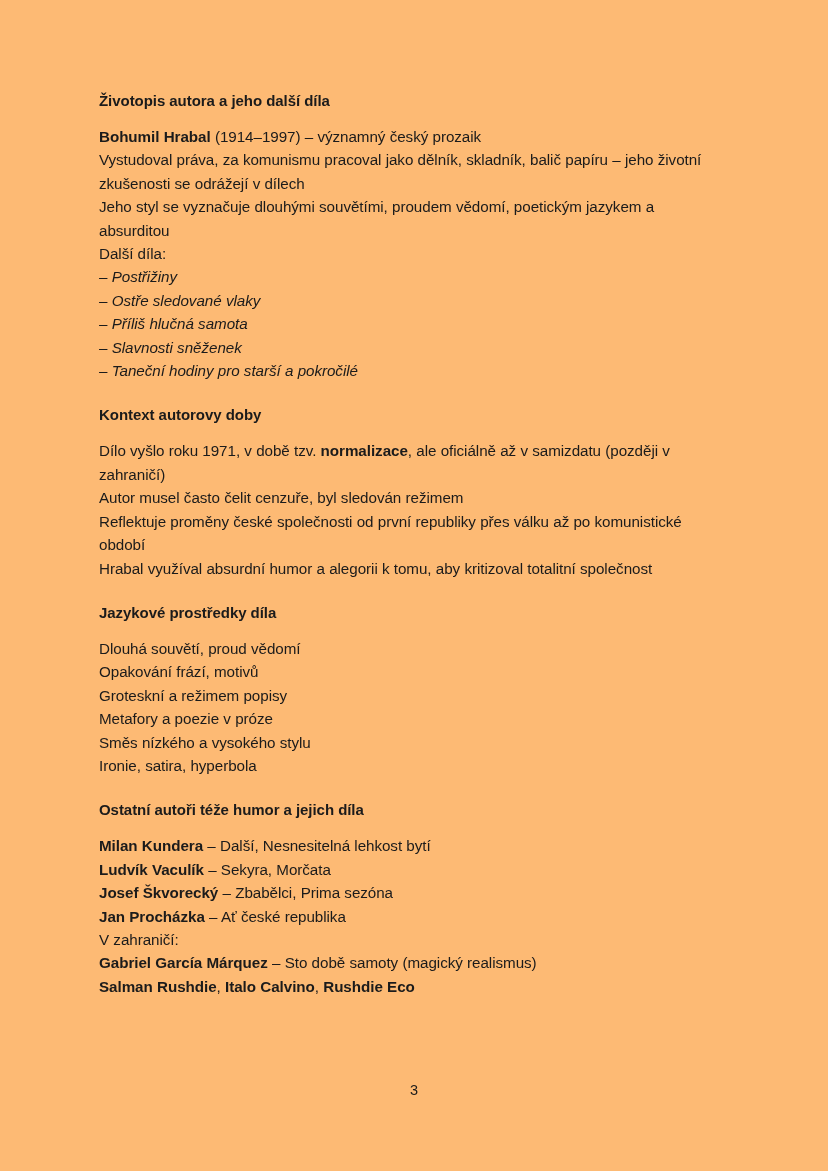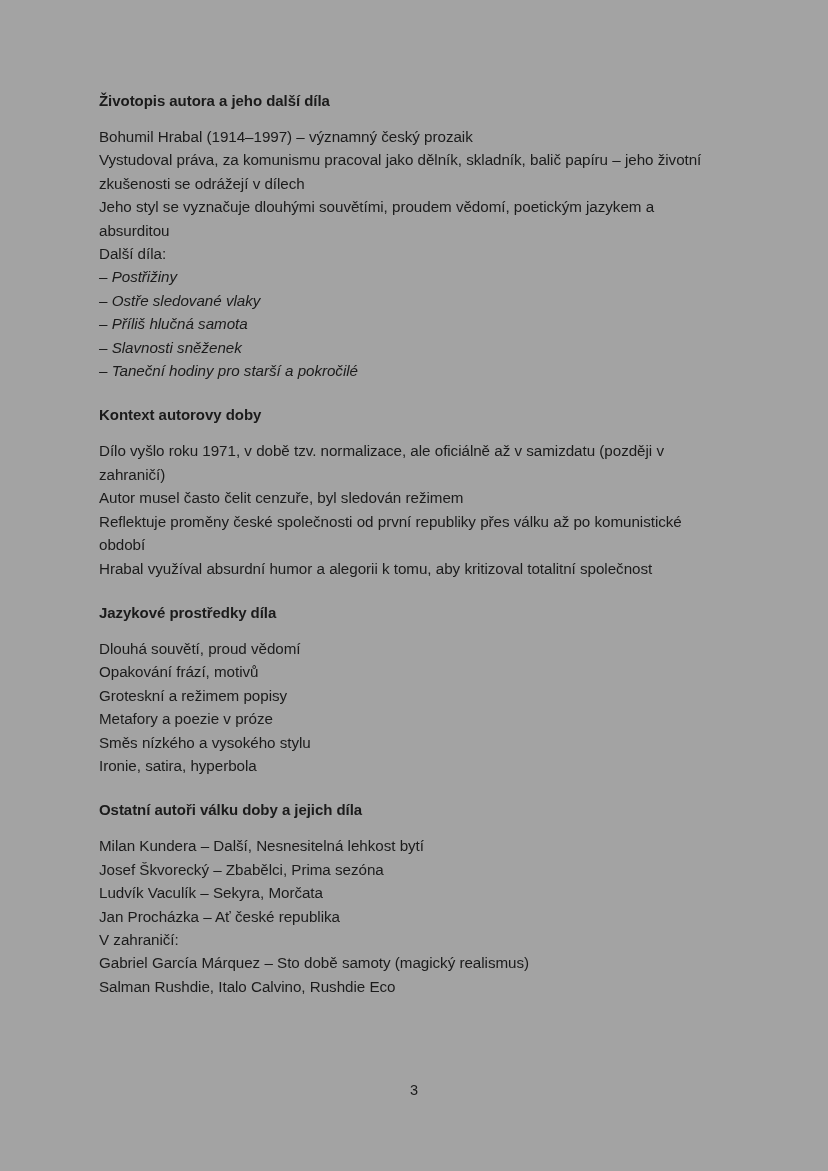--- a/index.html
+++ b/index.html
@@ -4,21 +4,21 @@
 <style>
   html, body {
     margin: 0;
     padding: 0;
     background: #ffffff;
   }
   .page {
     position: relative;
     width: 828px;
     height: 1171px;
-    background: #a3a3a3;
+    background: #fdba74;
     margin: 0 auto;
     overflow: hidden;
     font-family: "Liberation Sans", sans-serif;
     color: #1b1b1b;
     -webkit-font-smoothing: antialiased;
   }
   .content {
     position: absolute;
     left: 99px;
     top: 90px;
@@ -41,21 +41,21 @@
     font-size: 15.2px;
     line-height: 23.4px;
     letter-spacing: -0.05px;
     margin: 0;
     word-spacing: 0.1px;
   }
   .line.it {
     font-style: italic;
   }
   .line b, .line .b {
-    font-weight: normal;
+    font-weight: bold;
   }
   .line i, .line .i {
   }
   .page-number {
     position: absolute;
     left: 0;
     right: 0;
     top: 1081px;
     text-align: center;
     font-size: 14.5px;
@@ -90,24 +90,24 @@
       <div class="block">
         <div class="sec-heading">Jazykové prostředky díla</div>
         <p class="line"><span>Dlouhá souvětí, proud vědomí</span></p>
         <p class="line"><span>Opakování frází, motivů</span></p>
         <p class="line"><span>Groteskní a režimem popisy</span></p>
         <p class="line"><span>Metafory a poezie v próze</span></p>
         <p class="line"><span>Směs nízkého a vysokého stylu</span></p>
         <p class="line"><span>Ironie, satira, hyperbola</span></p>
       </div>
       <div class="block">
-        <div class="sec-heading">Ostatní autoři válku doby a jejich díla</div>
+        <div class="sec-heading">Ostatní autoři téže humor a jejich díla</div>
         <p class="line"><span class="b">Milan Kundera</span><span> – </span><span class="i">Další</span><span>, </span><span class="i">Nesnesitelná lehkost bytí</span></p>
+        <p class="line"><span class="b">Ludvík Vaculík</span><span> – </span><span class="i">Sekyra</span><span>, </span><span class="i">Morčata</span></p>
         <p class="line"><span class="b">Josef Škvorecký</span><span> – </span><span class="i">Zbabělci</span><span>, </span><span class="i">Prima sezóna</span></p>
-        <p class="line"><span class="b">Ludvík Vaculík</span><span> – </span><span class="i">Sekyra</span><span>, </span><span class="i">Morčata</span></p>
         <p class="line"><span class="b">Jan Procházka</span><span> – </span><span class="i">Ať české republika</span></p>
         <p class="line"><span>V zahraničí:</span></p>
         <p class="line"><span class="b">Gabriel García Márquez</span><span> – </span><span class="i">Sto době samoty</span><span> (magický realismus)</span></p>
         <p class="line"><span class="b">Salman Rushdie</span><span>, </span><span class="b">Italo Calvino</span><span>, </span><span class="b">Rushdie Eco</span></p>
       </div>
     </div>
   <div class="page-number">3</div>
 </div>
 
 </body></html>

